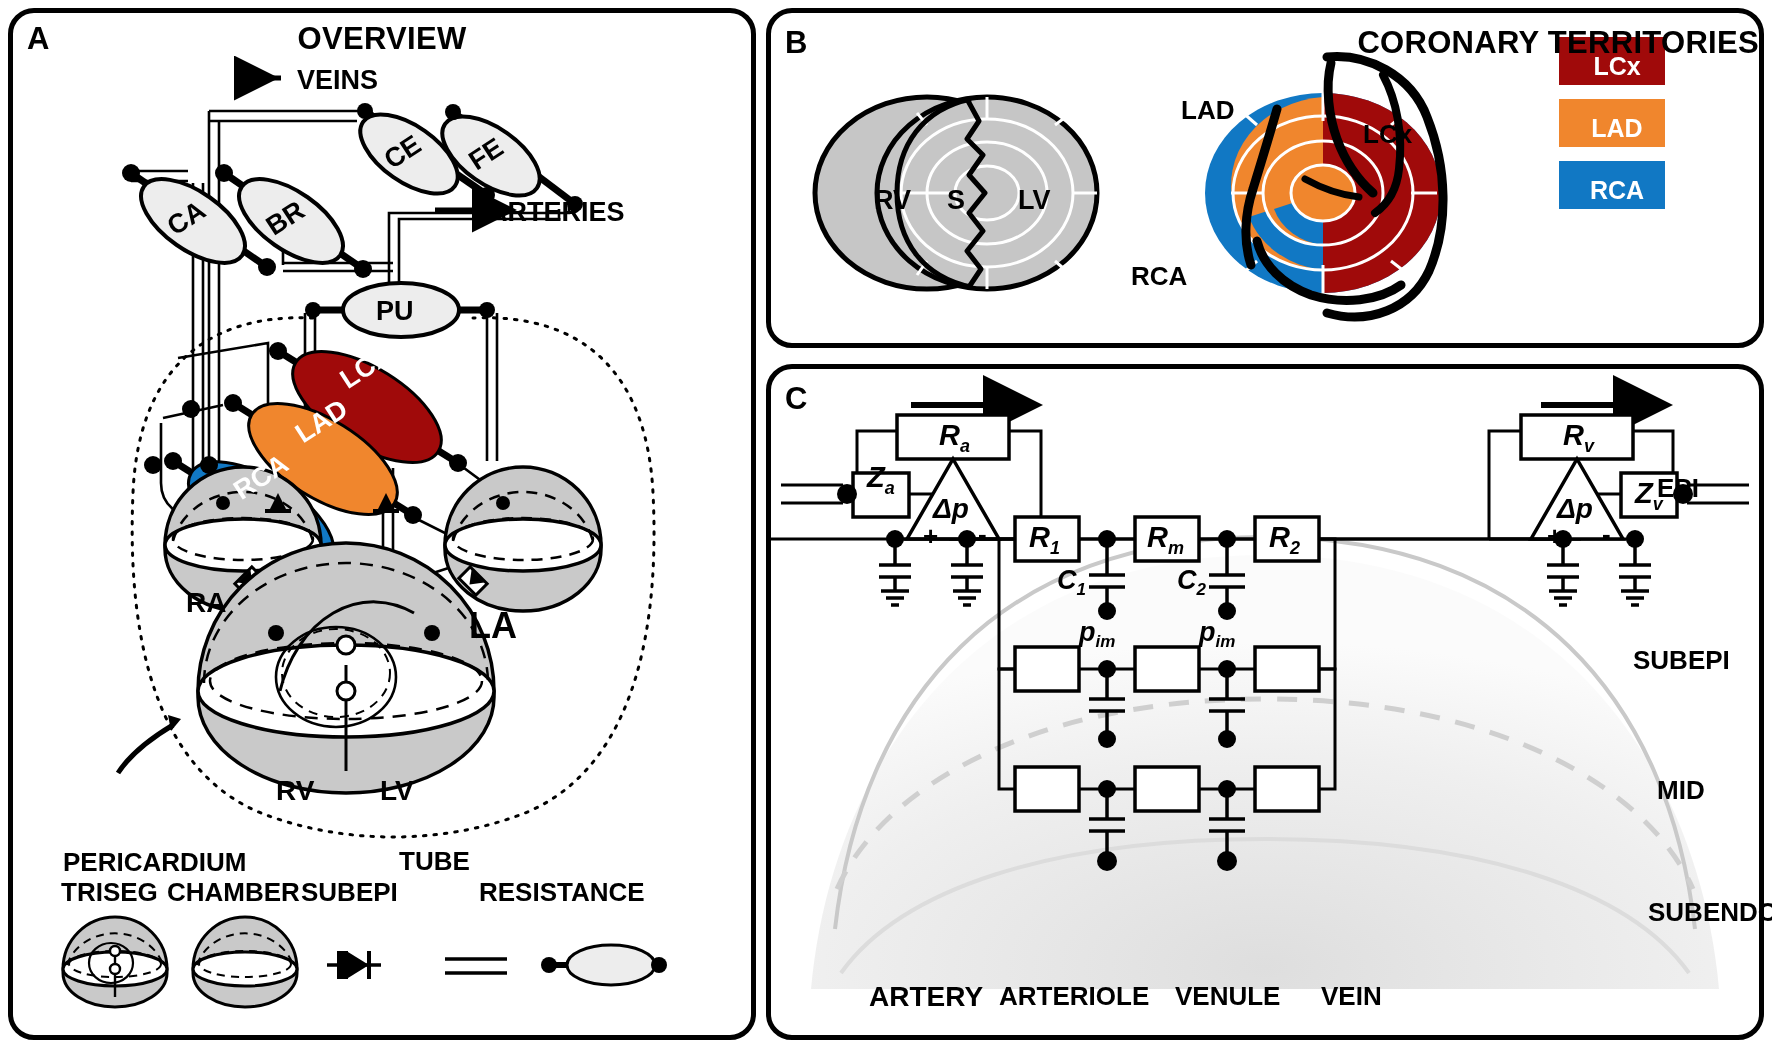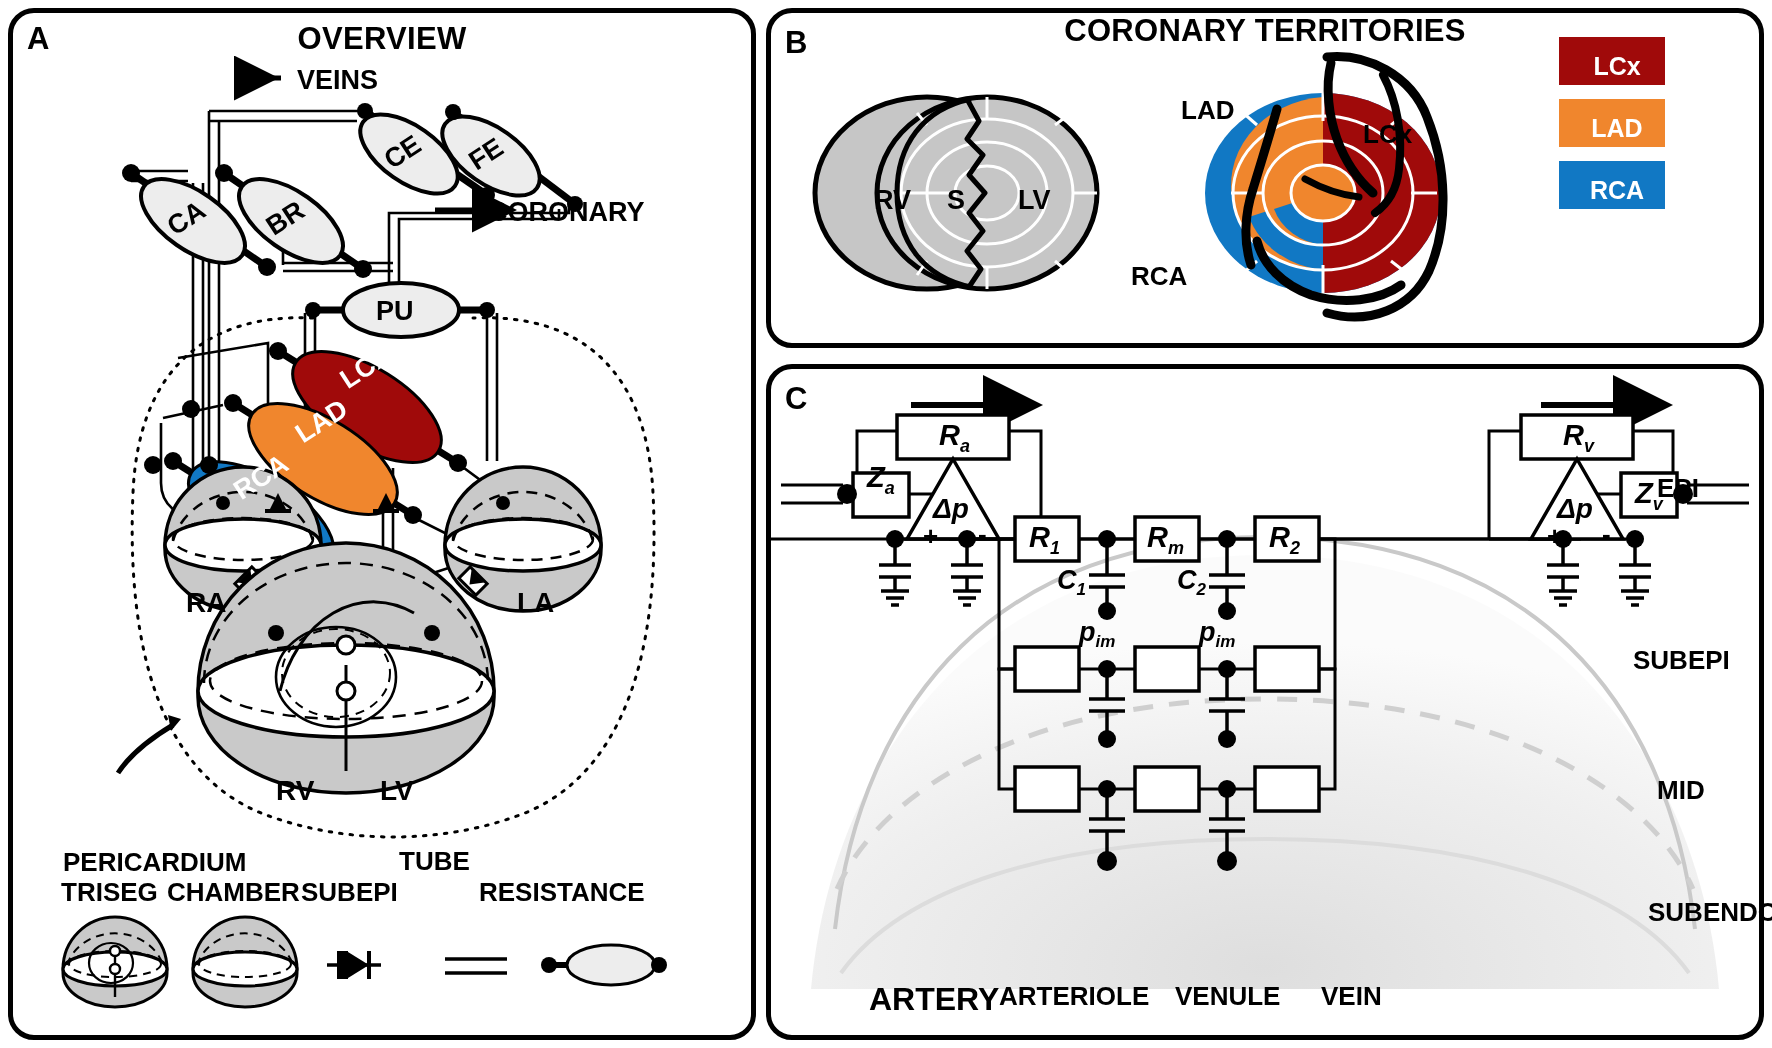--- a/index.html
+++ b/index.html
@@ -267,49 +267,49 @@
 
       <g transform="translate(534,952)">
         <line x1="0" y1="0" x2="114" y2="0" stroke="#000" stroke-width="6"></line>
         <ellipse cx="64" cy="0" rx="44" ry="20" fill="#EDEDED" stroke="#000" stroke-width="3"></ellipse>
         <circle cx="2" cy="0" r="8" fill="#000"></circle>
         <circle cx="112" cy="0" r="8" fill="#000"></circle>
       </g>
     </svg>
 
     <div class="lbl" style="left:284px; top:52px; font-size:27px;">VEINS</div>
-    <div class="lbl" style="left:475px; top:184px; font-size:27px;">CORONARY</div>
+    <div class="lbl" style="left:475px; top:184px; font-size:27px;">ARTERIES</div>
 
     <div class="lbl" style="left:371px; top:124px; font-size:27px; transform:rotate(-33deg);">CE</div>
     <div class="lbl" style="left:456px; top:126px; font-size:27px; transform:rotate(-33deg);">FE</div>
     <div class="lbl" style="left:154px; top:190px; font-size:27px; transform:rotate(-33deg);">CA</div>
     <div class="lbl" style="left:253px; top:190px; font-size:27px; transform:rotate(-33deg);">BR</div>
     <div class="lbl" style="left:363px; top:283px; font-size:27px;">PU</div>
 
     <div class="lbl" style="left:326px; top:340px; font-size:27px; color:#fff; transform:rotate(-33deg);">LCx</div>
     <div class="lbl" style="left:281px; top:393px; font-size:27px; color:#fff; transform:rotate(-33deg);">LAD</div>
     <div class="lbl" style="left:219px; top:449px; font-size:27px; color:#fff; transform:rotate(-33deg);">RCA</div>
 
     <div class="lbl" style="left:173px; top:574px; font-size:28px;">RA</div>
-    <div class="lbl" style="left:456px; top:574px; font-size:28px;margin-left:48px;">LA</div>
+    <div class="lbl" style="left:456px; top:592px; font-size:36px;">LA</div>
     <div class="lbl" style="left:263px; top:762px; font-size:28px;">RV</div>
     <div class="lbl" style="left:367px; top:762px; font-size:28px;">LV</div>
 
     <div class="lbl" style="left:50px; top:786px; font-size:26px;margin-top:48px;">PERICARDIUM</div>
 
     <div class="lbl" style="left:48px; top:864px; font-size:26px;">TRISEG</div>
     <div class="lbl" style="left:154px; top:864px; font-size:26px;">CHAMBER</div>
     <div class="lbl" style="left:288px; top:864px; font-size:26px;">SUBEPI</div>
     <div class="lbl" style="left:386px; top:833px; font-size:26px;">TUBE</div>
     <div class="lbl" style="left:466px; top:864px; font-size:26px;">RESISTANCE</div>
   </div>
 
   <div class="panel" id="panel-b">
     <div class="panel-letter" style="left:14px; top:12px;">B</div>
-    <div class="panel-title" style="left:0; top:0; width:100%;">CORONARY TERRITORIES</div>
+    <div class="panel-title" style="left:0; top:12px; width:100%;text-align:right;">CORONARY TERRITORIES</div>
 
     <svg width="988" height="330" viewBox="0 0 988 330">
 
       <g>
 
         <ellipse cx="156" cy="180" rx="112" ry="96" fill="#C6C6C6" stroke="#000" stroke-width="5"></ellipse>
 
         <ellipse cx="216" cy="180" rx="110" ry="96" fill="#C6C6C6" stroke="#000" stroke-width="5"></ellipse>
 
         <g fill="none" stroke="#fff" stroke-width="3">
@@ -626,19 +626,19 @@
     </div>
     <div class="lbl-plain" style="left:428px; top:248px; font-size:27px; font-weight:bold; font-style:italic;">
       <span>p</span><sub style="font-size:17px;">im</sub>
     </div>
 
     <div class="lbl" style="left:886px; top:104px; font-size:26px;">EPI</div>
     <div class="lbl" style="left:862px; top:276px; font-size:26px;">SUBEPI</div>
     <div class="lbl" style="left:886px; top:406px; font-size:26px;">MID</div>
     <div class="lbl" style="left:852px; top:528px; font-size:26px;margin-left:25px;">SUBENDO</div>
 
-    <div class="lbl" style="left:98px; top:612px; font-size:32px;">ARTERY</div>
+    <div class="lbl" style="left:98px; top:612px; font-size:28px;">ARTERY</div>
     <div class="lbl" style="left:228px; top:612px; font-size:26px;">ARTERIOLE</div>
     <div class="lbl" style="left:404px; top:612px; font-size:26px;">VENULE</div>
     <div class="lbl" style="left:550px; top:612px; font-size:26px;">VEIN</div>
   </div>
 
 </div>
 
 </body></html>

